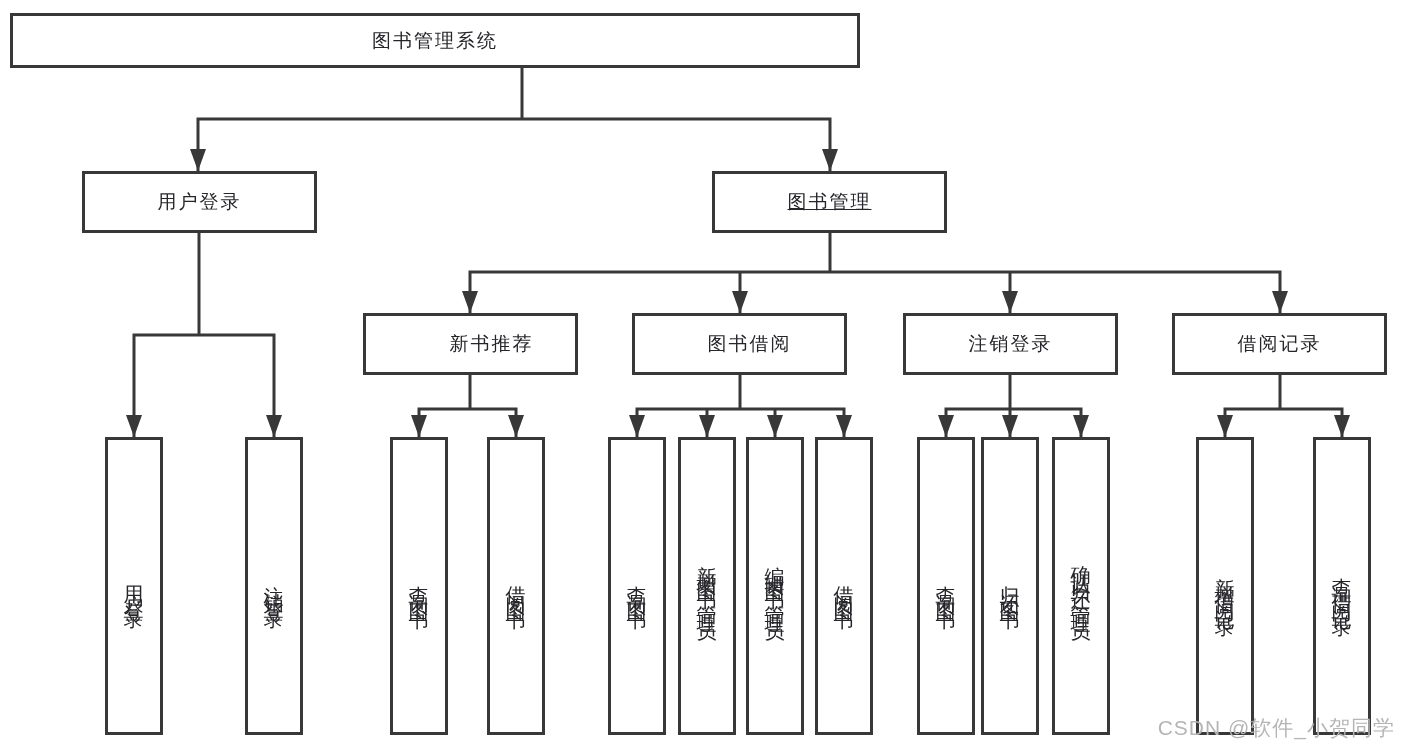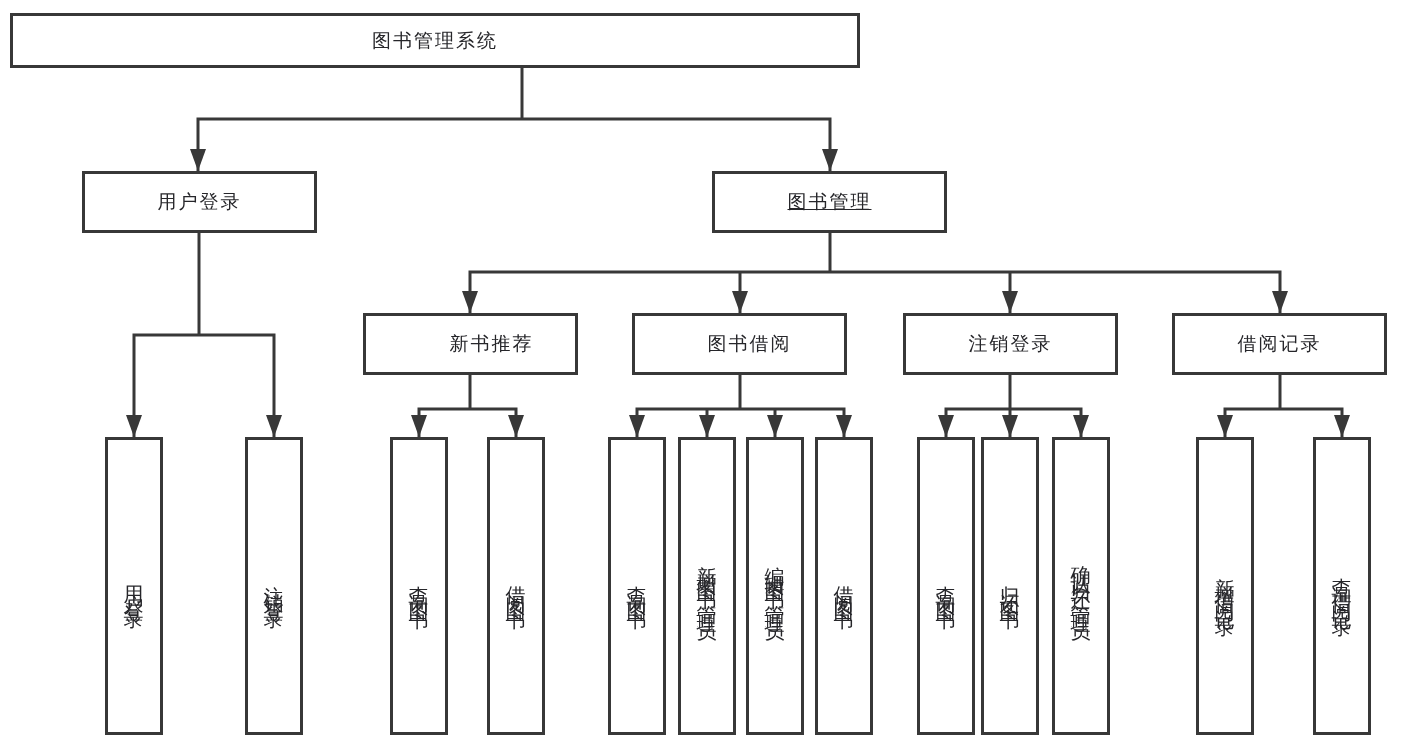--- a/index.html
+++ b/index.html
@@ -180,13 +180,14 @@
     <span>确认归还（管理员）</span>
   </div>
 
   <div class="box v leaf g5a">
     <span>新增借阅记录</span>
   </div>
   <div class="box v leaf g5b">
     <span>查询借阅记录</span>
   </div>
 
+  <div class="watermark">CSDN @软件_小贺同学</div>
 </div>
 
 </body></html>

